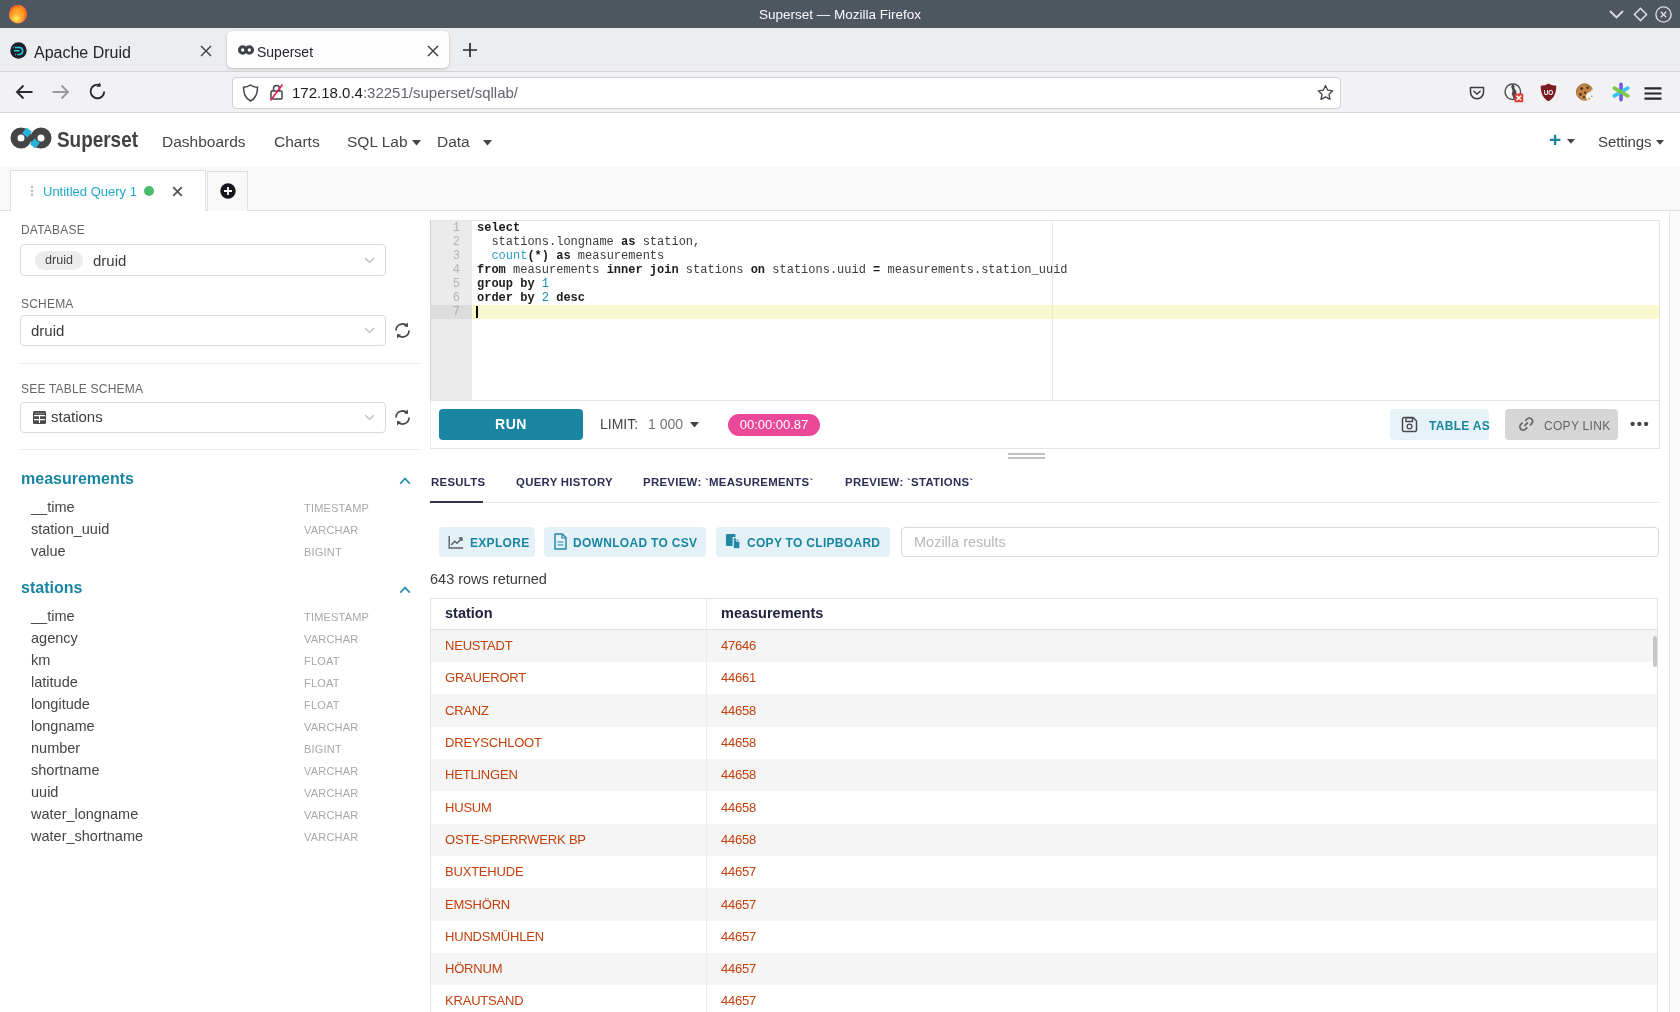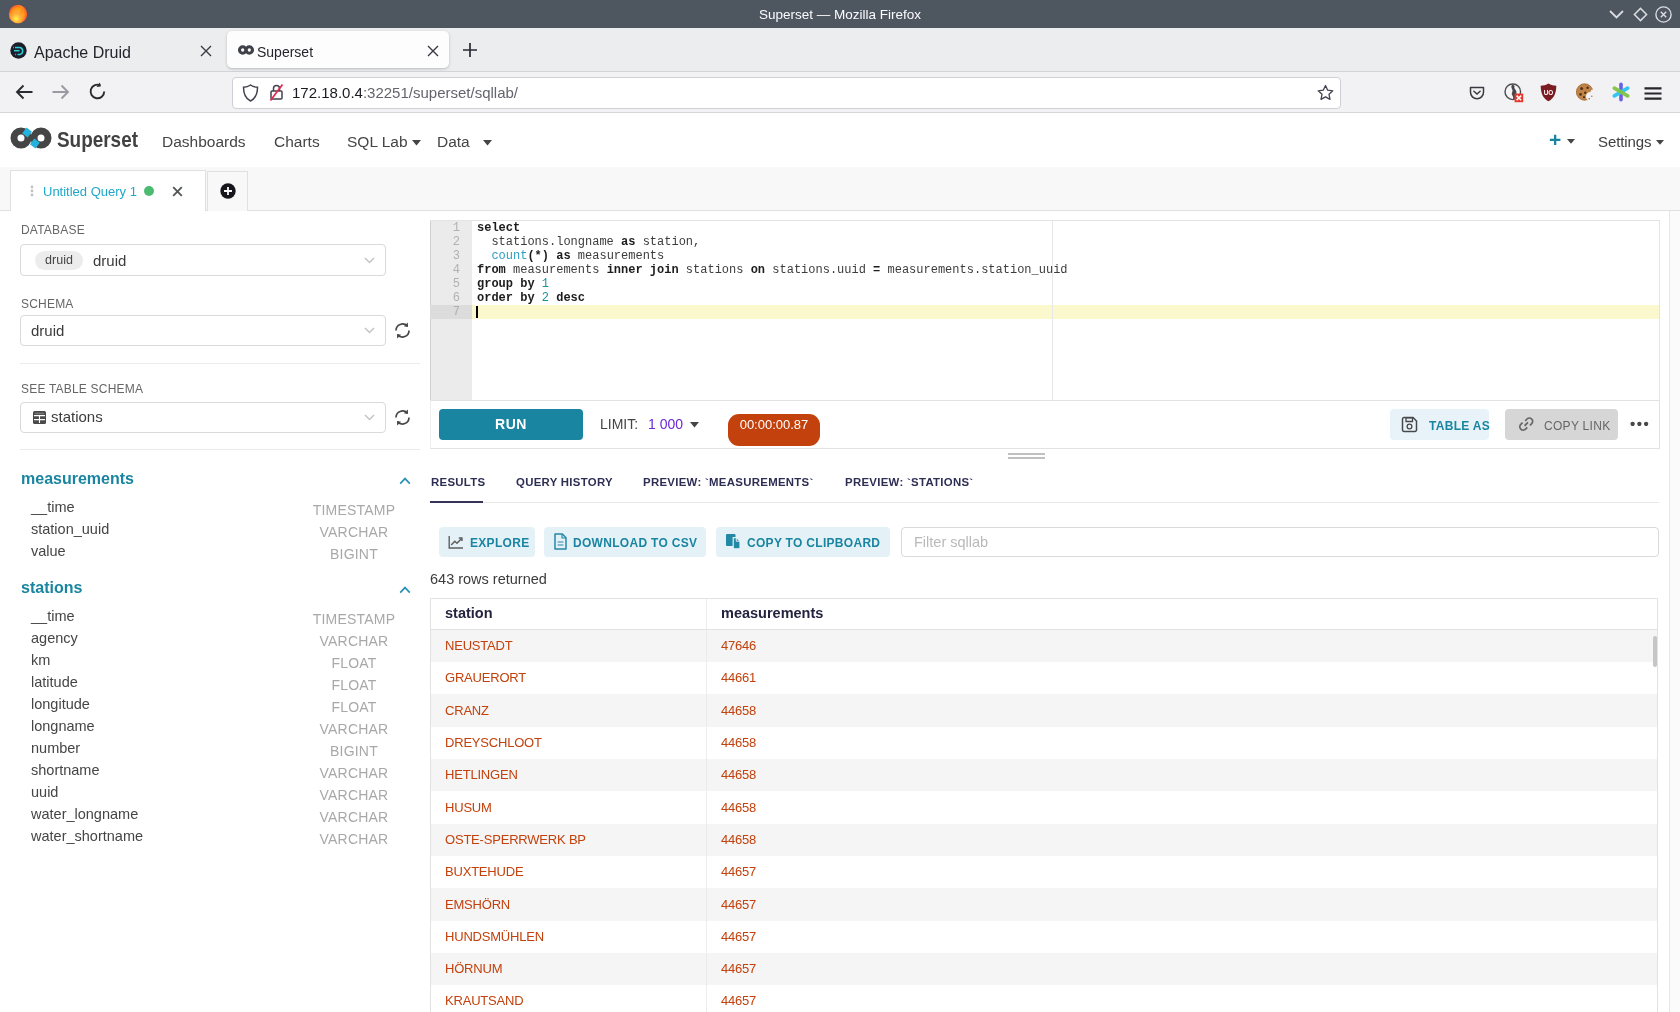--- a/index.html
+++ b/index.html
@@ -1,20 +1,20 @@
 <!DOCTYPE html>
 <html><head>
 <meta charset="utf-8">
 <style>
 *{margin:0;padding:0;box-sizing:border-box}
 html,body{width:1680px;height:1012px;overflow:hidden}
 body{font-family:"Liberation Sans",sans-serif;position:relative;background:#fff}
 .abs{position:absolute}
 svg{display:block}
-.coltype{width:100px;text-align:center;left:304px;font-size:14px;color:#a8a8a8;letter-spacing:.2px}
+.coltype{width:100px;text-align:left;left:304px;font-size:11px;color:#a8a8a8;letter-spacing:.2px}
 .colname{left:31px;font-size:14.5px;color:#454545}
 .sellabel{color:#666;font-size:12px;left:21px;letter-spacing:.2px}
 .selbox{left:20px;width:366px;border:1px solid #d9d9d9;border-radius:4px;background:#fff}
 .schemahead{left:21px;color:#1a85a0;font-weight:bold;font-size:16px}
 .gnum{left:430px;width:30px;text-align:right;font-family:"Liberation Mono",monospace;font-size:12px;color:#b1b1b1;line-height:14px}
 .cline{left:477px;font-family:"Liberation Mono",monospace;font-size:12px;line-height:14px;white-space:pre;color:#3c3c3c}
 .cline b{color:#1c1c1c}
 .kfun{color:#2d9dc3}
 .knum{color:#17929f}
 .rtab{top:476px;font-size:11.4px;font-weight:bold;color:#2e2e55;letter-spacing:.3px;white-space:nowrap}
@@ -298,25 +298,25 @@
 <div class="abs cline" style="top:235px">  stations.longname <b>as</b> station,</div>
 <div class="abs cline" style="top:249px">  <span class="kfun">count</span><b>(*)</b> <b>as</b> measurements</div>
 <div class="abs cline" style="top:263px"><b>from</b> measurements <b>inner join</b> stations <b>on</b> stations.uuid <b>=</b> measurements.station_uuid</div>
 <div class="abs cline" style="top:277px"><b>group by</b> <span class="knum">1</span></div>
 <div class="abs cline" style="top:291px"><b>order by</b> <span class="knum">2</span> <b>desc</b></div>
 <div class="abs" style="left:476px;top:306px;width:2px;height:12px;background:#000"></div>
 
 <div class="abs" style="left:430px;top:400px;width:1230px;height:49px;border:1px solid #e2e2e2;border-left:1px solid #ededed;background:#fff"></div>
 <div class="abs" style="left:439px;top:409px;width:144px;height:31px;background:#1a85a0;border-radius:4px;color:#fff;font-weight:bold;font-size:14px;text-align:center;line-height:31px;letter-spacing:.5px">RUN</div>
 <div class="abs" style="left:600px;top:416px;font-size:14px;color:#454545">LIMIT:</div>
-<div class="abs" style="left:648px;top:416px;font-size:14px;color:#6d28d9">1 000</div>
+<div class="abs" style="left:648px;top:416px;font-size:14px;color:#737373">1 000</div>
 <svg class="abs" style="left:690px;top:422px" width="9" height="6" viewBox="0 0 9 6">
     <path d="M0 0 H9 L4.5 5.5 Z" fill="#454545"></path>
   </svg>
-<div class="abs" style="left:728px;top:414px;width:92px;height:32px;background:#c2410c;border-radius:11px;color:#fff;font-size:13px;text-align:center;line-height:22px">00:00:00.87</div>
+<div class="abs" style="left:728px;top:414px;width:92px;height:22px;background:#ec4899;border-radius:11px;color:#fff;font-size:13px;text-align:center;line-height:22px">00:00:00.87</div>
 <div class="abs" style="left:1390px;top:409px;width:99px;height:31px;background:#e7f3f9;border-radius:4px"></div>
 <svg class="abs" style="left:1401px;top:416px" width="17" height="17" viewBox="0 0 17 17">
   <path d="M1.5 3 A1.5 1.5 0 0 1 3 1.5 H12 L15.5 5 V14 A1.5 1.5 0 0 1 14 15.5 H3 A1.5 1.5 0 0 1 1.5 14 Z" stroke="#484848" stroke-width="1.5" fill="none"></path>
   <path d="M5 1.8 H11.5 V5.5 H5 Z" stroke="#484848" stroke-width="1.3" fill="none"></path>
   <circle cx="8.5" cy="10.5" r="2.4" stroke="#484848" stroke-width="1.3" fill="none"></circle>
 </svg>
 <div class="abs" style="left:1429px;top:419px;font-size:12px;font-weight:bold;color:#1a85a0;letter-spacing:.3px">TABLE AS</div>
 <div class="abs" style="left:1505px;top:409px;width:113px;height:31px;background:#d6d6d6;border-radius:4px"></div>
 <svg class="abs" style="left:1517px;top:416px" width="18" height="17" viewBox="0 0 18 17">
   <g stroke="#666" stroke-width="1.7" fill="none">
@@ -353,21 +353,21 @@
   </svg>
 <div class="abs bluetxt" style="left:573px">DOWNLOAD TO CSV</div>
 <div class="abs bluebtn" style="left:716px;width:174px"></div>
 <svg class="abs" style="left:725px;top:533px" width="16" height="17" viewBox="0 0 16 17">
     <rect x="1" y="1" width="9.5" height="12" rx="1" fill="#2387a6"></rect>
     <path d="M8.2 15.8 H15 V8 L11.5 4.6 H8.2 Z" fill="#2387a6" stroke="#e4f2f8" stroke-width="1.2"></path>
     <path d="M11.3 4.8 V8.2 H14.8" stroke="#e4f2f8" stroke-width="1" fill="none"></path>
   </svg>
 <div class="abs bluetxt" style="left:747px">COPY TO CLIPBOARD</div>
 <div class="abs" style="left:901px;top:527px;width:758px;height:30px;border:1px solid #d9d9d9;border-radius:4px;background:#fff"></div>
-<div class="abs" style="left:914px;top:534px;font-size:14.5px;color:#b9b9b9">Filter sqllab</div>
+<div class="abs" style="left:914px;top:534px;font-size:14.5px;color:#b9b9b9">Mozilla results</div>
 <div class="abs" style="left:430px;top:571px;font-size:14.5px;color:#3c3c3c">643 rows returned</div>
 
 <div class="abs" style="left:430px;top:598px;width:1228px;height:414px;border:1px solid #e2e2e2;border-bottom:none;background:#fff"></div>
 <div class="abs" style="left:445px;top:605px;font-size:14.5px;font-weight:bold;color:#23233f">station</div>
 <div class="abs" style="left:721px;top:605px;font-size:14.5px;font-weight:bold;color:#23233f">measurements</div>
 <div class="abs trow odd" style="top:630px"></div>
 <div class="abs tc1" style="left:445px;top:638px">NEUSTADT</div>
 <div class="abs tc1" style="left:721px;top:638px">47646</div>
 <div class="abs trow" style="top:662px"></div>
 <div class="abs tc1" style="left:445px;top:670px">GRAUERORT</div>

